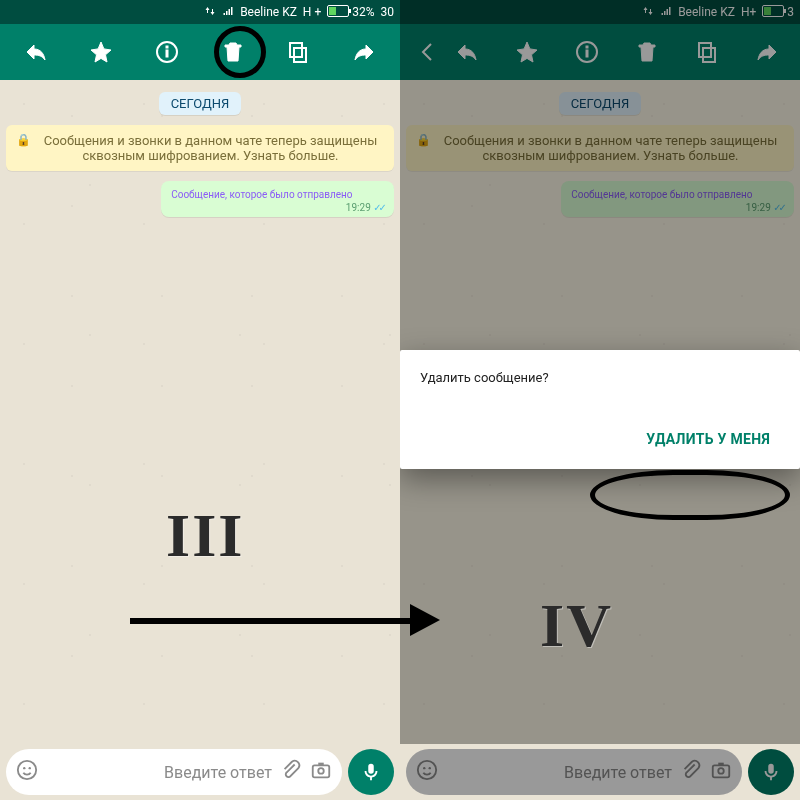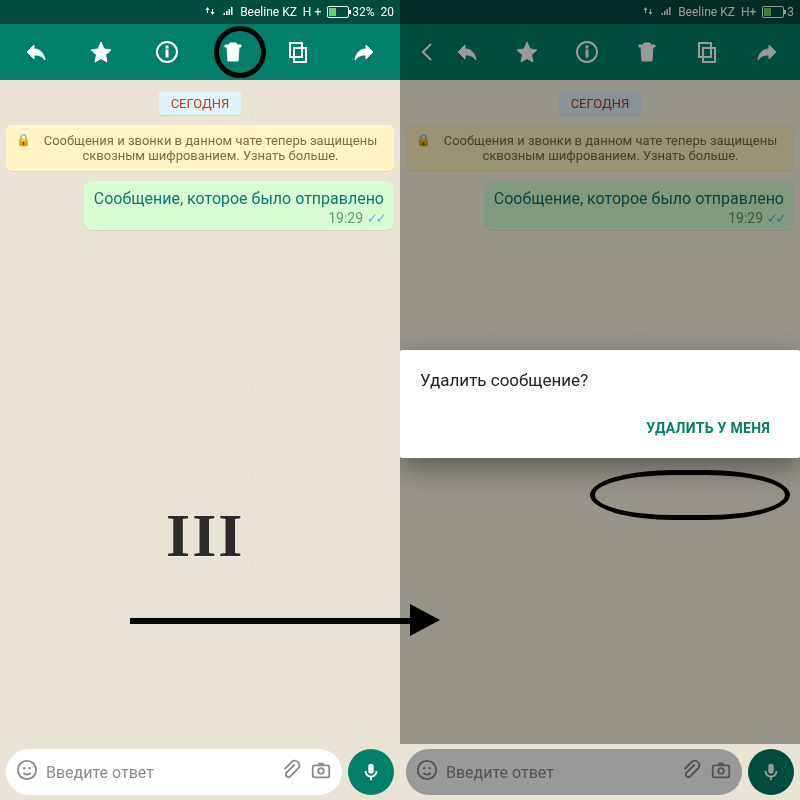--- a/index.html
+++ b/index.html
@@ -31,21 +31,21 @@
     align-items: center;
     justify-content: flex-end;
     gap: 6px;
     padding: 12px 6px;
     font-size: 12px;
     position: relative;
     z-index: 3;
   }
   .statusbar .net-icon svg { width: 12px; height: 12px; fill: #fff; }
   .battery {
-    display: inline-flex; align-items: center; gap: 3px;
+    display: inline-flex; gap: 3px;
   }
   .battery-icon {
     width: 22px; height: 12px; border: 1px solid #fff; border-radius: 2px; position: relative; display: inline-block;
   }
   .battery-icon::after { content:""; position:absolute; right:-3px; top:3px; width:2px; height:4px; background:#fff; }
   .battery-fill { position:absolute; left:1px; top:1px; bottom:1px; width:32%; background:#5fd65f; }
   .appbar {
     height: 56px;
     background: #008069;
     color: #fff;
@@ -74,23 +74,23 @@
                       radial-gradient(circle at 60% 70%, rgba(0,0,0,0.04) 1px, transparent 1px),
                       radial-gradient(circle at 80% 40%, rgba(0,0,0,0.04) 1px, transparent 1px);
     background-size: 120px 120px, 150px 150px, 90px 90px;
     overflow: hidden;
   }
   .chat-bg-overlay { position:absolute; inset:0; z-index:1; pointer-events:none; }
   .chat-inner { position: relative; z-index: 2; padding: 12px 6px; display:flex; flex-direction:column; gap:10px; height:100%; }
   .date-chip {
     align-self: center;
     background: #e1f2fb;
-    color: #c2410c;
+    color: #0c4a6e;
     padding: 4px 12px;
-    border-radius: 0;
+    border-radius: 6px;
     font-size: 13px;
     box-shadow: 0 1px 0 rgba(0,0,0,0.08);
   }
   .encryption-banner {
     background: #fff5c4;
     color: #7a6f3a;
     font-size: 13px;
     padding: 8px 10px;
     border-radius: 6px;
     text-align: center;
@@ -101,32 +101,33 @@
   .msg-out {
     align-self: flex-end;
     background: #d9fdd3;
     border-radius: 8px;
     padding: 8px 10px 4px 10px;
     max-width: 90%;
     min-width: 60%;
     box-shadow: 0 1px 0 rgba(0,0,0,0.08);
     position: relative;
   }
-  .msg-text { color: #0f766e; font-size: 16px; }
-  .msg-meta { text-align: right; font-size: 14px; color: #5b9e70; margin-top: 2px; }
+  .msg-text { color: #8b5cf6; font-size: 10px; }
+  .msg-meta { text-align: right; font-size: 10px; color: #5b9e70; margin-top: 2px; }
   .msg-meta .checks { color: #53bdeb; letter-spacing:-3px; }
   .inputbar {
     height: 56px;
     display: flex;
     align-items: center;
     gap: 6px;
     padding: 6px;
     background: transparent;
     position: relative;
     z-index: 3;
+    text-align: right;
   }
   .text-input {
     flex: 1;
     background: #fff;
     border-radius: 28px;
     height: 46px;
     display: flex;
     align-items: center;
     padding: 0 10px;
     gap: 8px;
@@ -164,21 +165,21 @@
     position: absolute;
     left: 0; right: 0;
     top: 270px;
     margin: 0 0;
     background: #fff;
     border-radius: 2px;
     box-shadow: 0 10px 30px rgba(0,0,0,0.4);
     padding: 20px 20px 10px 20px;
     z-index: 5;
   }
-  .dialog-title { font-size: 17px; color: #222; margin-bottom: 18px; }
+  .dialog-title { font-size: 13px; color: #222; margin-bottom: 34px; }
   .dialog-actions { display:flex; flex-direction:column; align-items:flex-end; gap:0; }
   .dialog-btn {
     color: #008069;
     font-weight: 700;
     font-size: 14px;
     padding: 12px 10px;
     letter-spacing: 0.3px;
   }
   
   .panel.right .statusbar,
@@ -199,21 +200,21 @@
           <path d="M3 20h3v-4H3v4zm5 0h3V12H8v8zm5 0h3V8h-3v12zm5 0h3V4h-3v16z"></path>
         </svg></span>
     <span>Beeline KZ</span>
     <span>H +</span>
     <span class="battery">
       <span class="battery-icon">
           <span class="battery-fill"></span>
         </span>
       <span>32%</span>
     </span>
-    <span>20</span>
+    <span>30</span>
   </div>
 
   <div class="appbar">
     <div class="icons-row">
       <div class="abtn">
           <svg viewBox="0 0 24 24">
             <path d="M10 9V5l-7 7 7 7v-4c5 0 8 1 11 5-1-6-4-11-11-11z"></path>
           </svg>
         </div>
       <div class="abtn">
@@ -372,20 +373,21 @@
       </div>
     </div>
 
     <div class="dialog">
       <div class="dialog-title">Удалить сообщение?</div>
       <div class="dialog-actions">
         <div class="dialog-btn">УДАЛИТЬ У МЕНЯ</div>
       </div>
     </div>
 
+    <div class="roman-label" style="left:140px; top:510px;">IV</div>
   </div>
 
   <div class="circle-highlight" style="left:190px; top:470px; width:200px; height:50px; border-radius:50% / 60%;"></div>
 
   <div class="inputbar">
     <div class="text-input">
       <span><svg viewBox="0 0 24 24">
             <circle cx="12" cy="12" r="10" fill="none" stroke="#8a8a8a" stroke-width="2"></circle>
             <circle cx="9" cy="10" r="1.3"></circle>
             <circle cx="15" cy="10" r="1.3"></circle>

